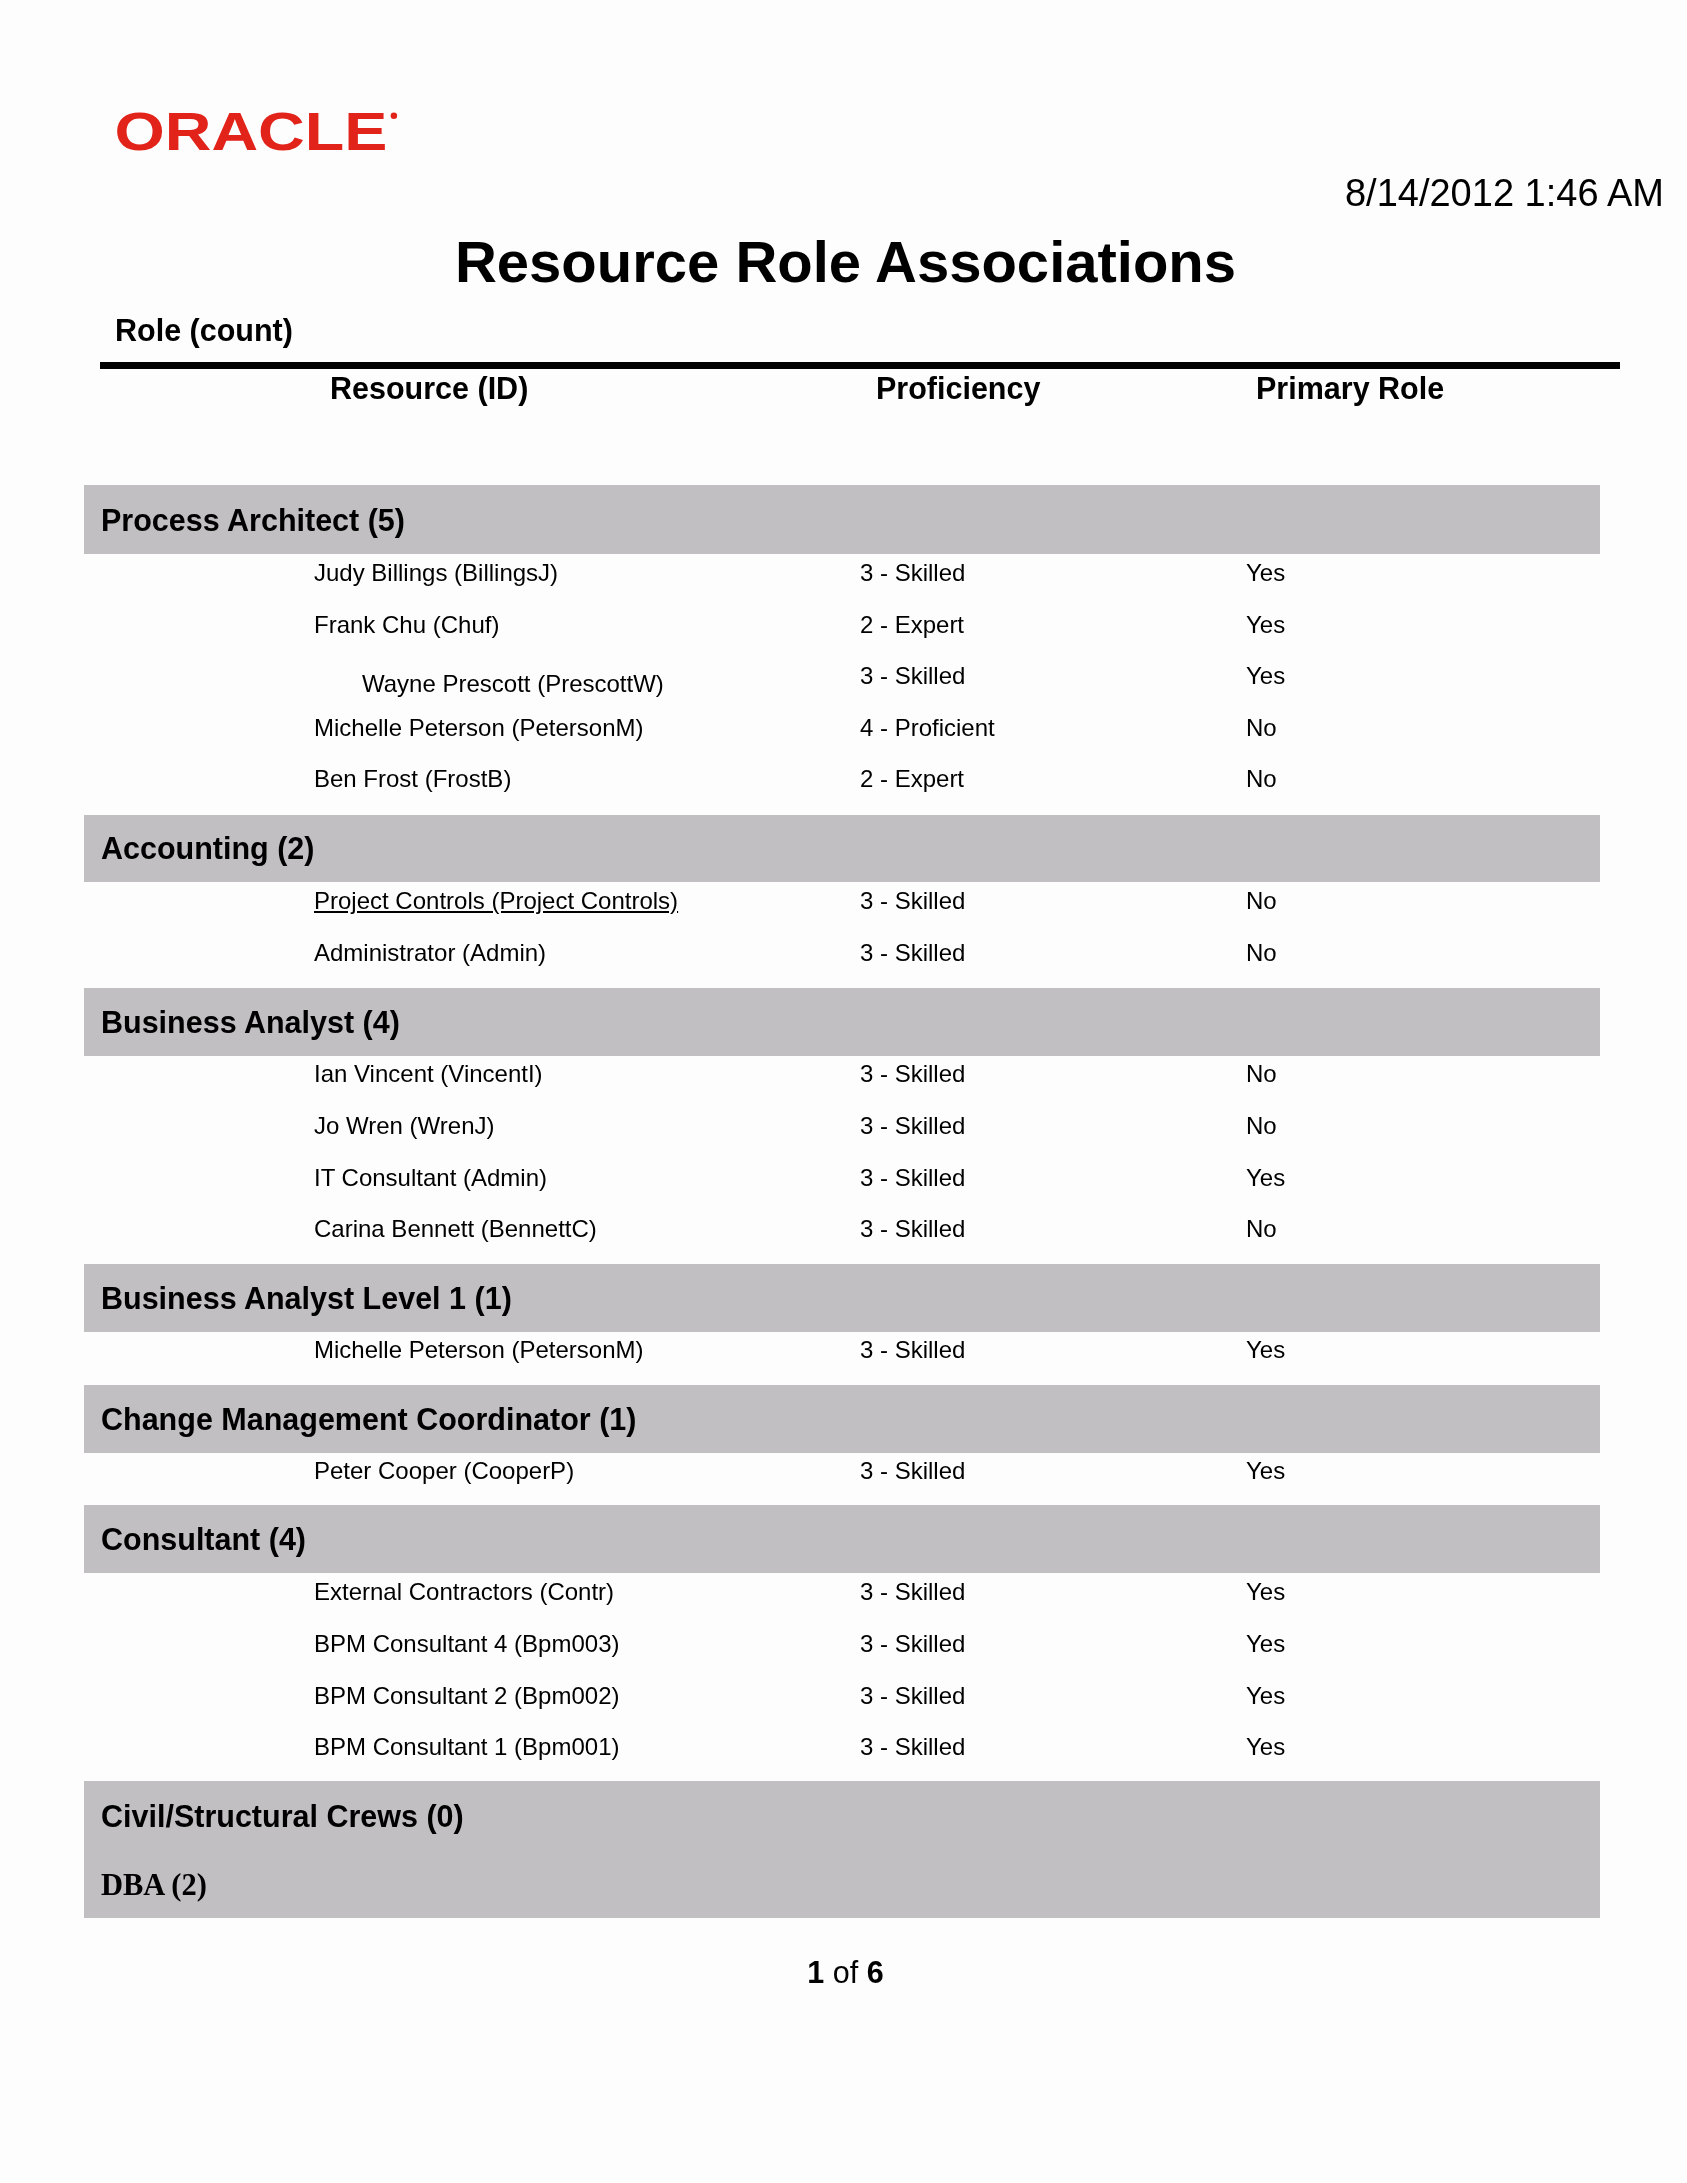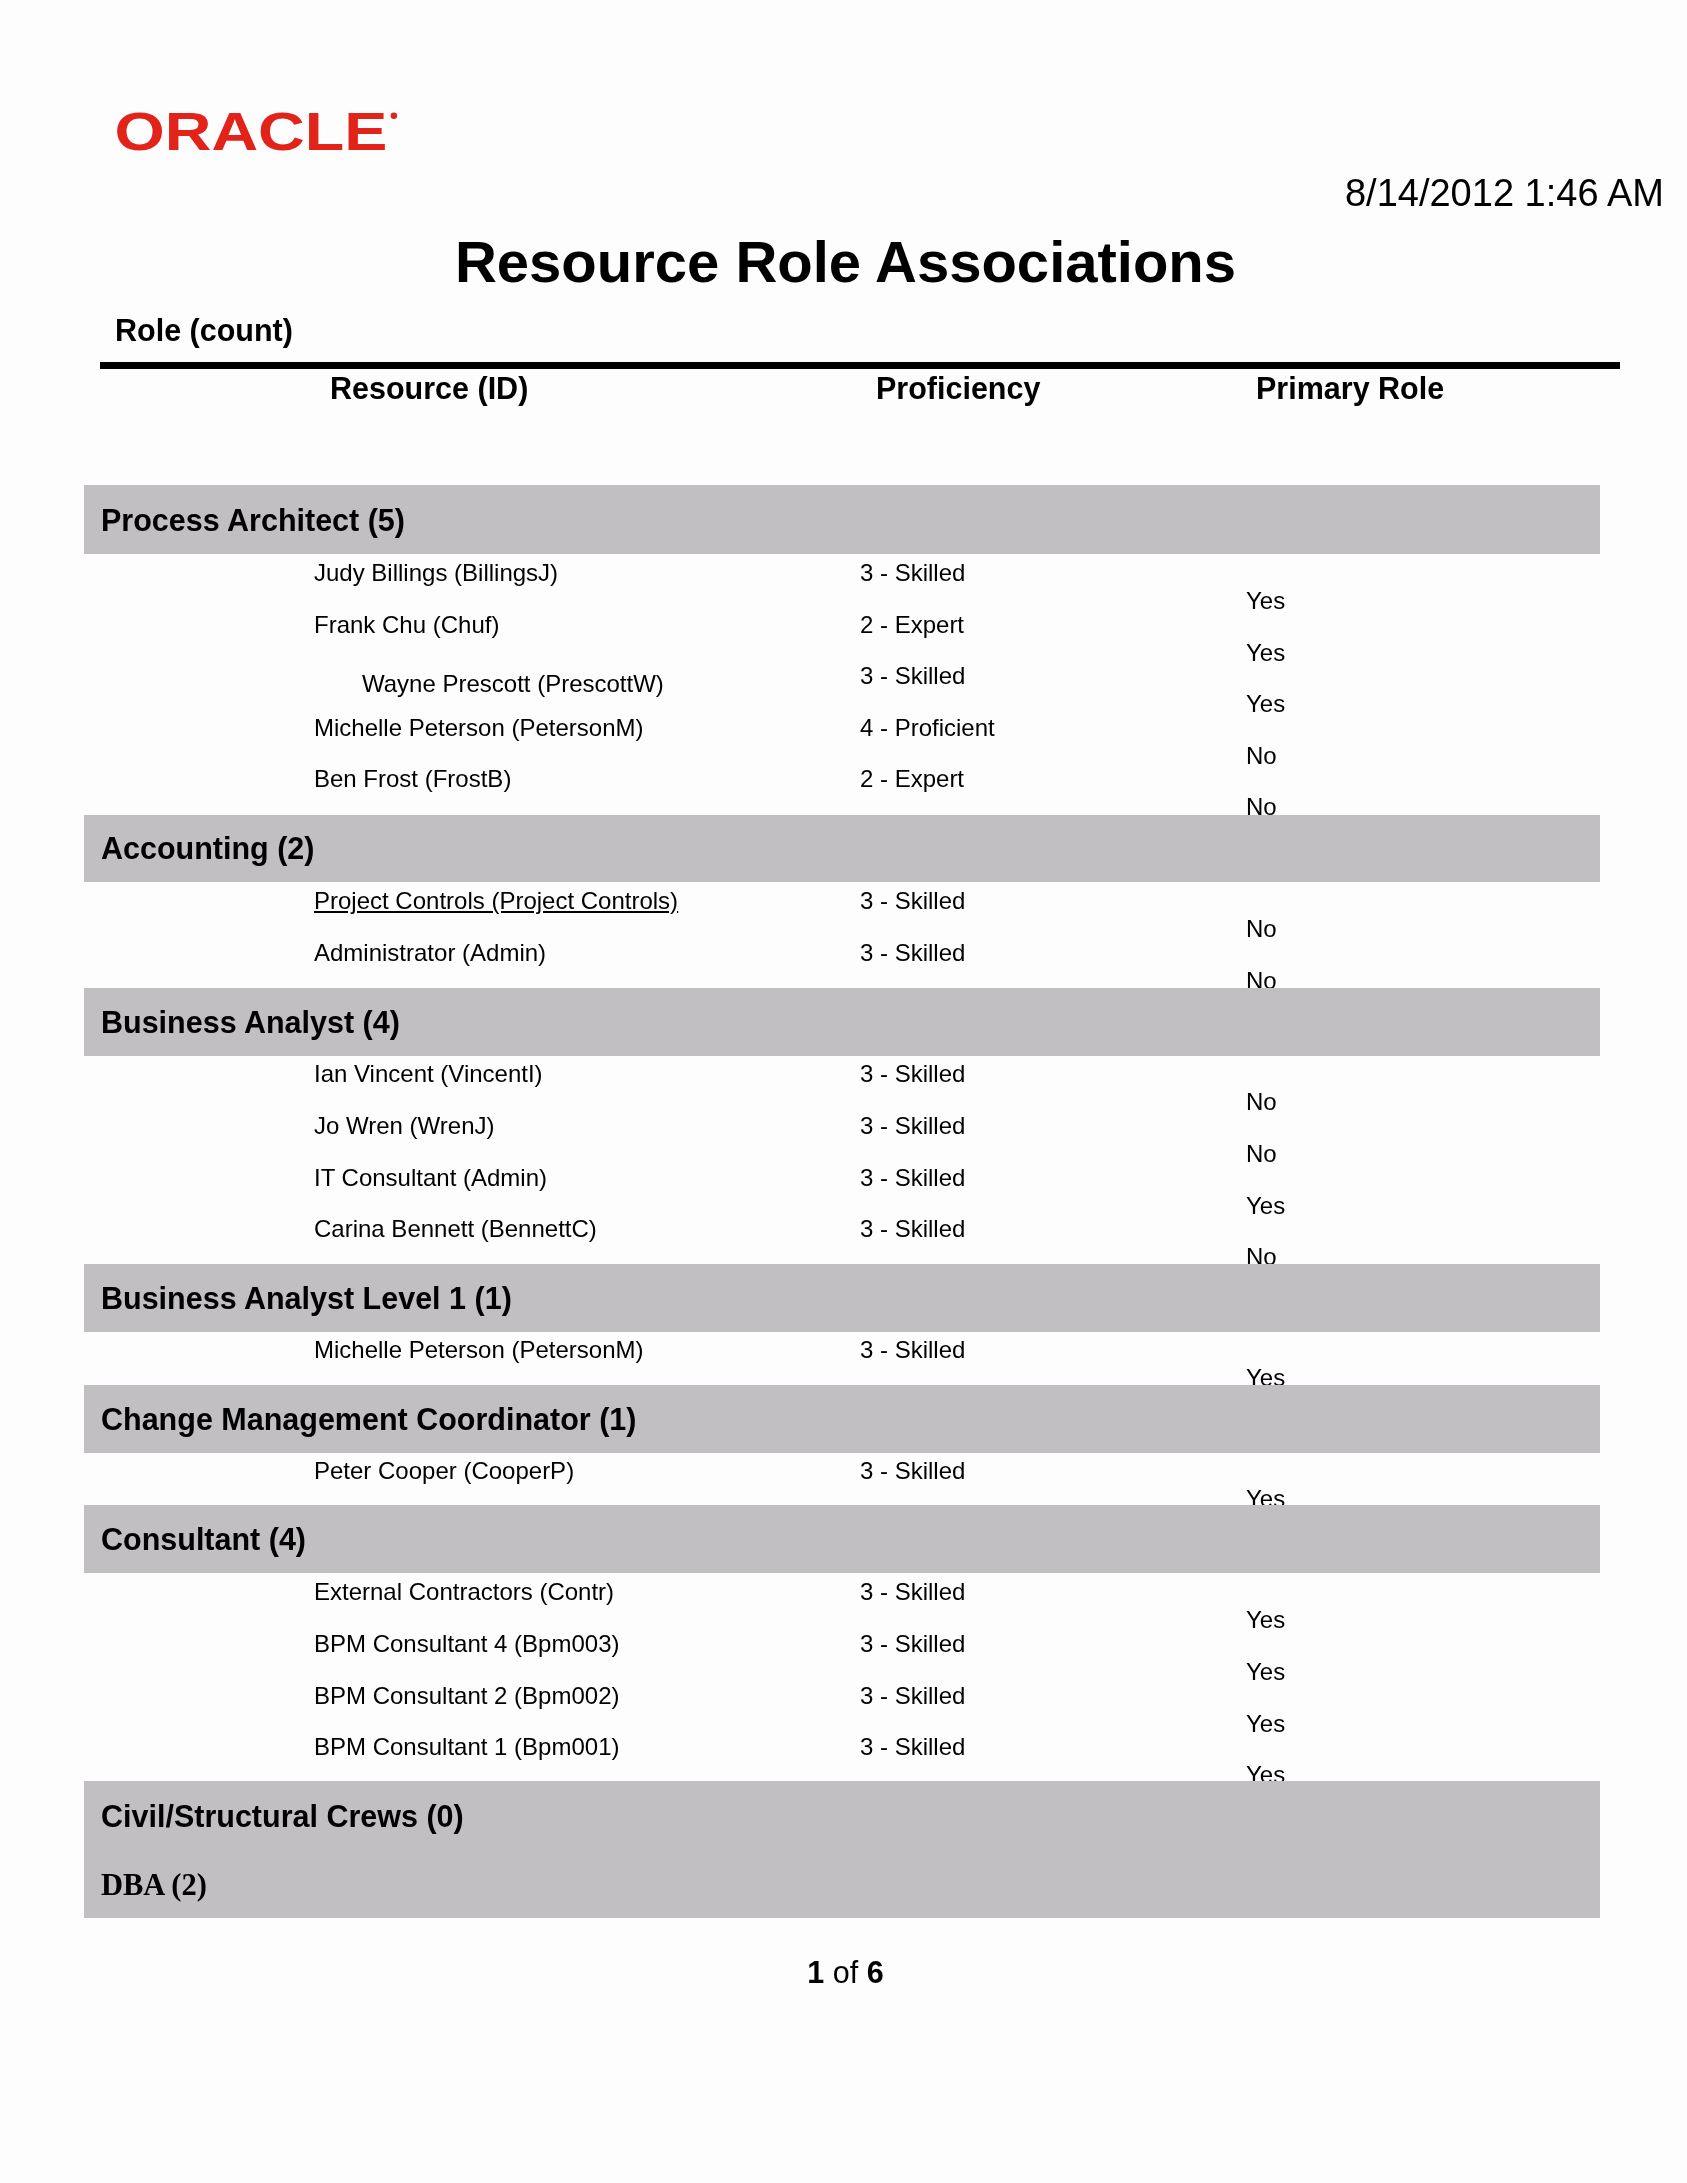--- a/index.html
+++ b/index.html
@@ -14,21 +14,21 @@
   .date { right:23px; top:175px; font-size:38px; line-height:36px; }
   .title { left:0; width:1691px; text-align:center; top:227px; font-size:58px; font-weight:bold; line-height:69px; }
   .rolecount { left:115px; top:311px; font-size:30.5px; font-weight:bold; line-height:38px; }
   .rule { left:100px; top:362px; width:1520px; height:6.6px; background:#000; }
   .colhdr { top:369px; font-size:30.5px; font-weight:bold; line-height:38px; }
   .band { left:84px; width:1516px; background:#c1bfc2; }
   .band-label { left:101px; font-size:30.5px; font-weight:bold; line-height:38px;text-align:right; }
   .cell { font-size:24px; line-height:38px; }
   .c-res { left:314px; }
   .c-prof { left:860px; }
-  .c-prim { left:1246px;margin-top:28px; }
+  .c-prim { left:1246px; }
   .pager { left:0; width:1691px; text-align:center; top:1953px; font-size:30.5px; line-height:38px; }
   .pager b { font-weight:bold; }
 </style>
 </head>
 <body>
 
 <div class="abs logo">
   <svg width="288" height="44" viewBox="0 0 350 54">
     <text x="0" y="49" font-family="Liberation Sans, sans-serif" font-size="66" font-weight="bold" fill="#e2231a" textLength="335" lengthAdjust="spacingAndGlyphs">ORACLE</text>
     <circle cx="343" cy="7" r="4" fill="#e2231a"></circle>

